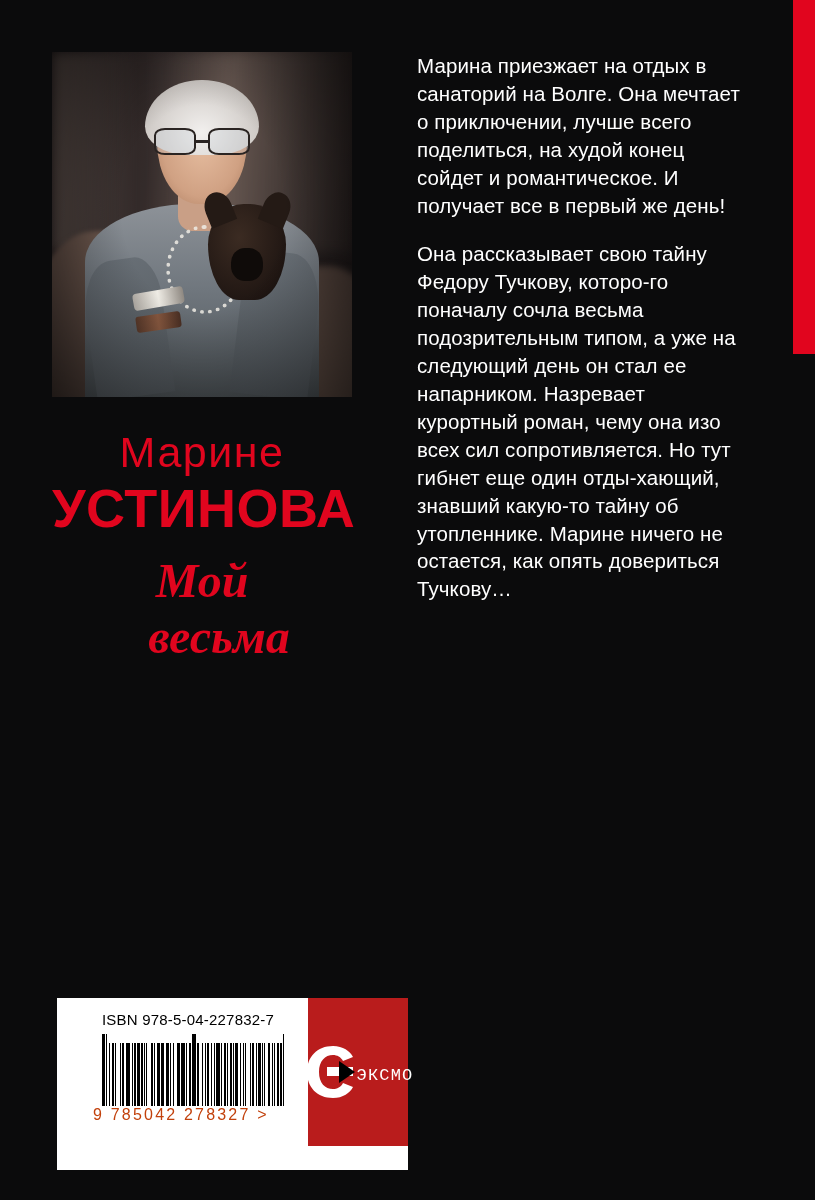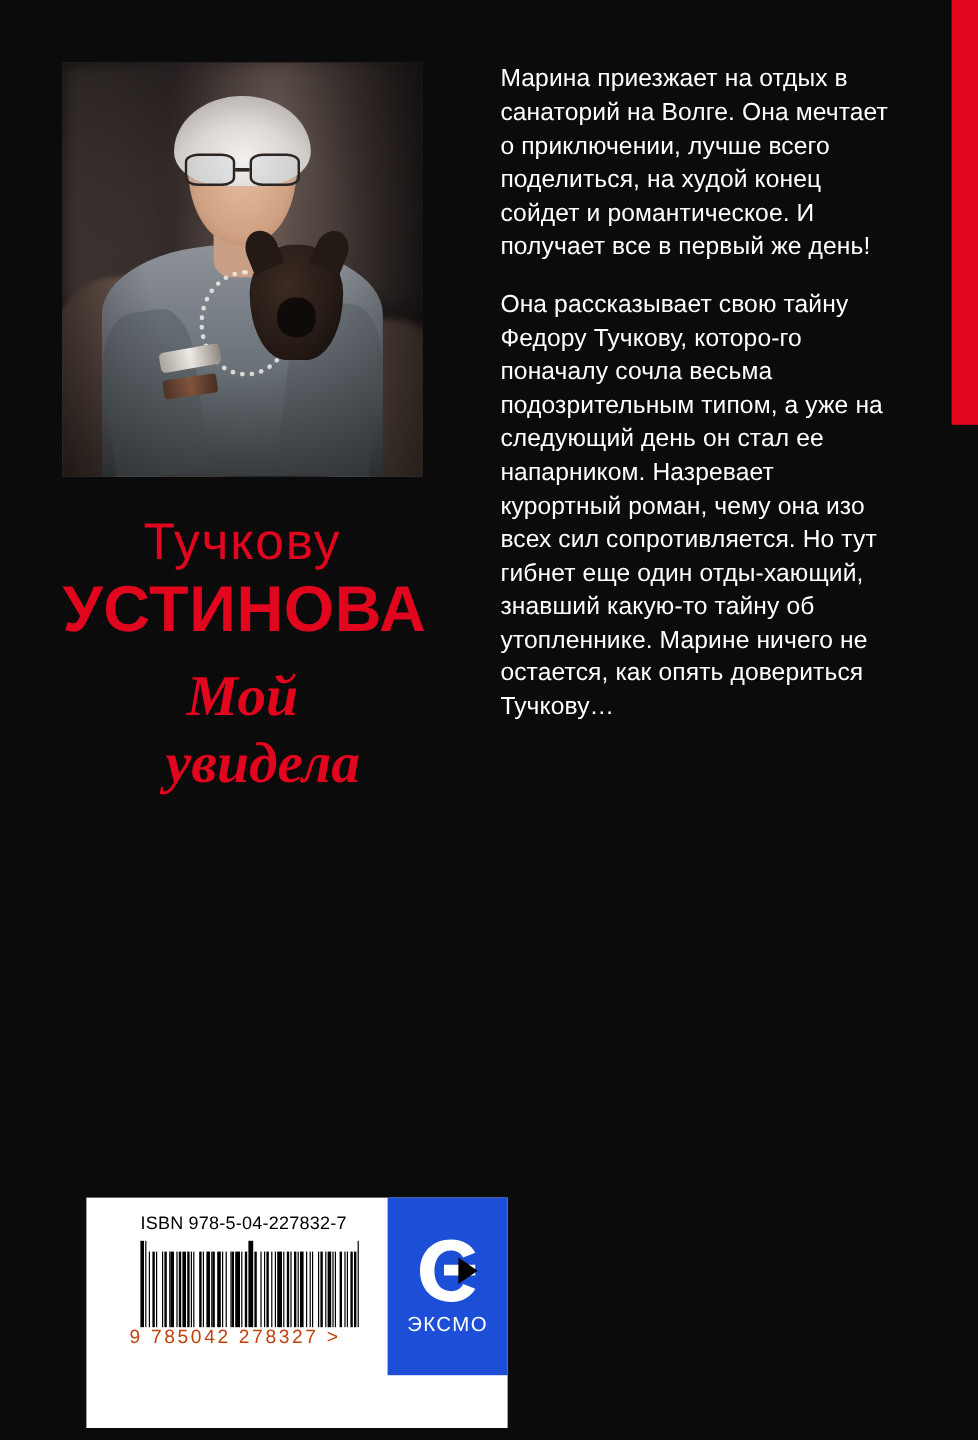--- a/index.html
+++ b/index.html
@@ -207,24 +207,24 @@
     line-height: 1.365;
     color: #ffffff;
     letter-spacing: .1px;
   }
   .blurb p { margin: 0 0 20px 0; }
   .blurb p:last-child { margin-bottom: 0; }
 
   
   .barcode-box {
     position: absolute;
-    left: 72px;
+    left: 57px;
     top: 998px;
     width: 351px;
-    height: 192px;
+    height: 172px;
     background: #ffffff;
     color: #000;
   }
   .isbn-text {
     position: absolute;
     left: 45px;
     top: 13px;
     font-size: 15px;
     letter-spacing: .2px;
     color: #000;
@@ -253,25 +253,26 @@
     white-space: nowrap;
   }
 
   
   .publisher {
     position: absolute;
     right: 0;
     top: 0;
     width: 100px;
     height: 148px;
-    background: #1d4ed8;
+    background: #b91c1c;
     display: flex;
-    flex-direction: column;
+    flex-direction: row;
     align-items: center;
     justify-content: center;
+    font-family: Liberation Mono, monospace;
   }
   .publisher-mark {
     width: 54px;
     height: 58px;
     position: relative;
   }
   .publisher-name {
     margin-top: 6px;
     color: #fff;
     font-size: 17px;
@@ -308,26 +309,26 @@
       <div class="ph-dog">
         <div class="ph-dog-ear-l"></div>
         <div class="ph-dog-ear-r"></div>
         <div class="ph-dog-muzzle"></div>
       </div>
       <div class="ph-bracelet"></div>
       <div class="ph-watch"></div>
       <div class="ph-vign"></div>
     </div>
 
-    <div class="author-first">Тучкову</div>
+    <div class="author-first">Марине</div>
     <div class="author-last">УСТИНОВА</div>
 
     <div class="book-title">
       <span class="title-line-1">Мой</span>
-      <span class="title-line-2">увидела</span>
+      <span class="title-line-2">весьма</span>
     </div>
   </div>
 
   <div class="blurb">
     <p>Марина приезжает на отдых в санаторий на Волге. Она мечтает о приключении, лучше всего поделиться, на худой конец сойдет и романтическое. И получает все в первый же день!</p>
     <p>Она рассказывает свою тайну Федору Тучкову, которо-го поначалу сочла весьма подозрительным типом, а уже на следующий день он стал ее напарником. Назревает курортный роман, чему она изо всех сил сопротивляется. Но тут гибнет еще один отды-хающий, знавший какую-то тайну об утопленнике. Марине ничего не остается, как опять довериться Тучкову…</p>
   </div>
 
   <div class="barcode-box">
     <div class="isbn-text">ISBN 978-5-04-227832-7</div>

